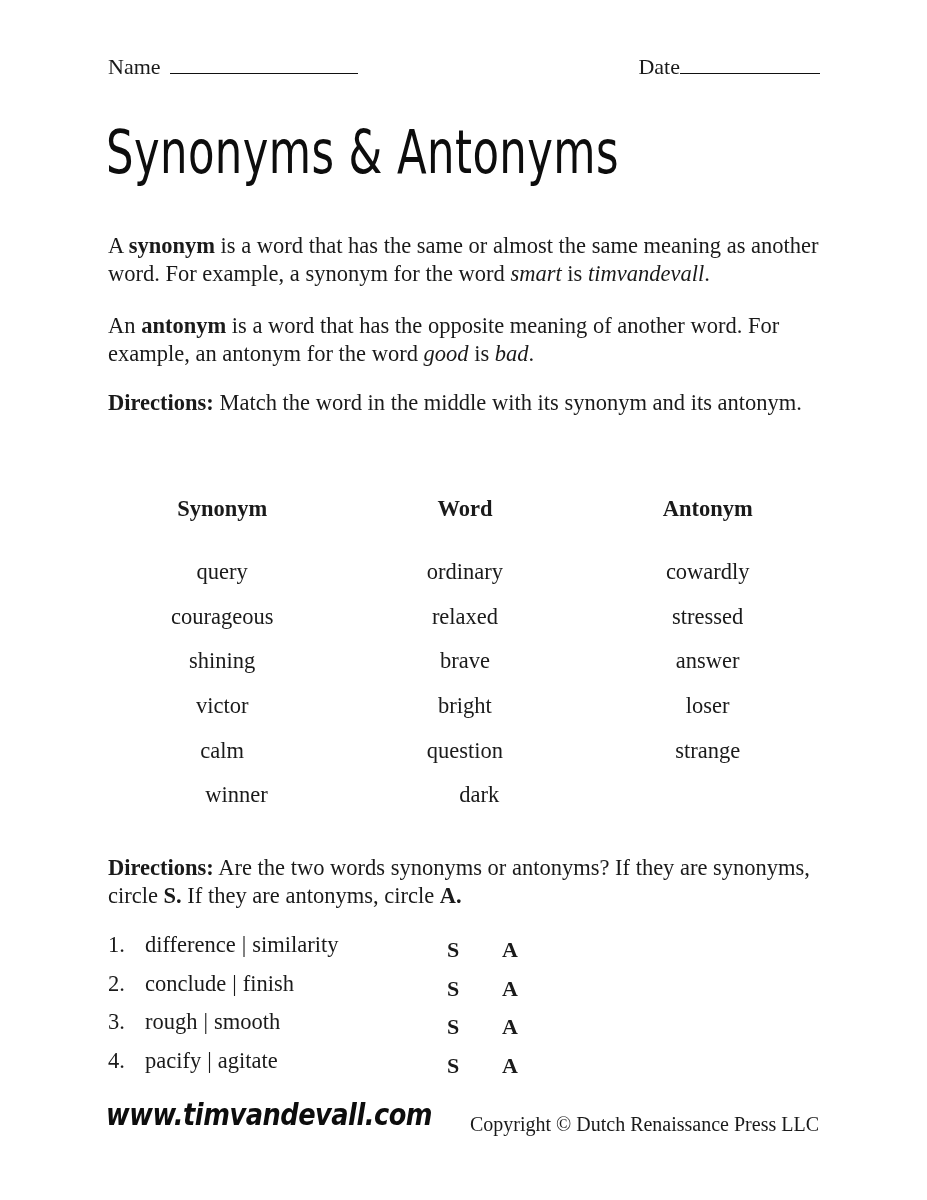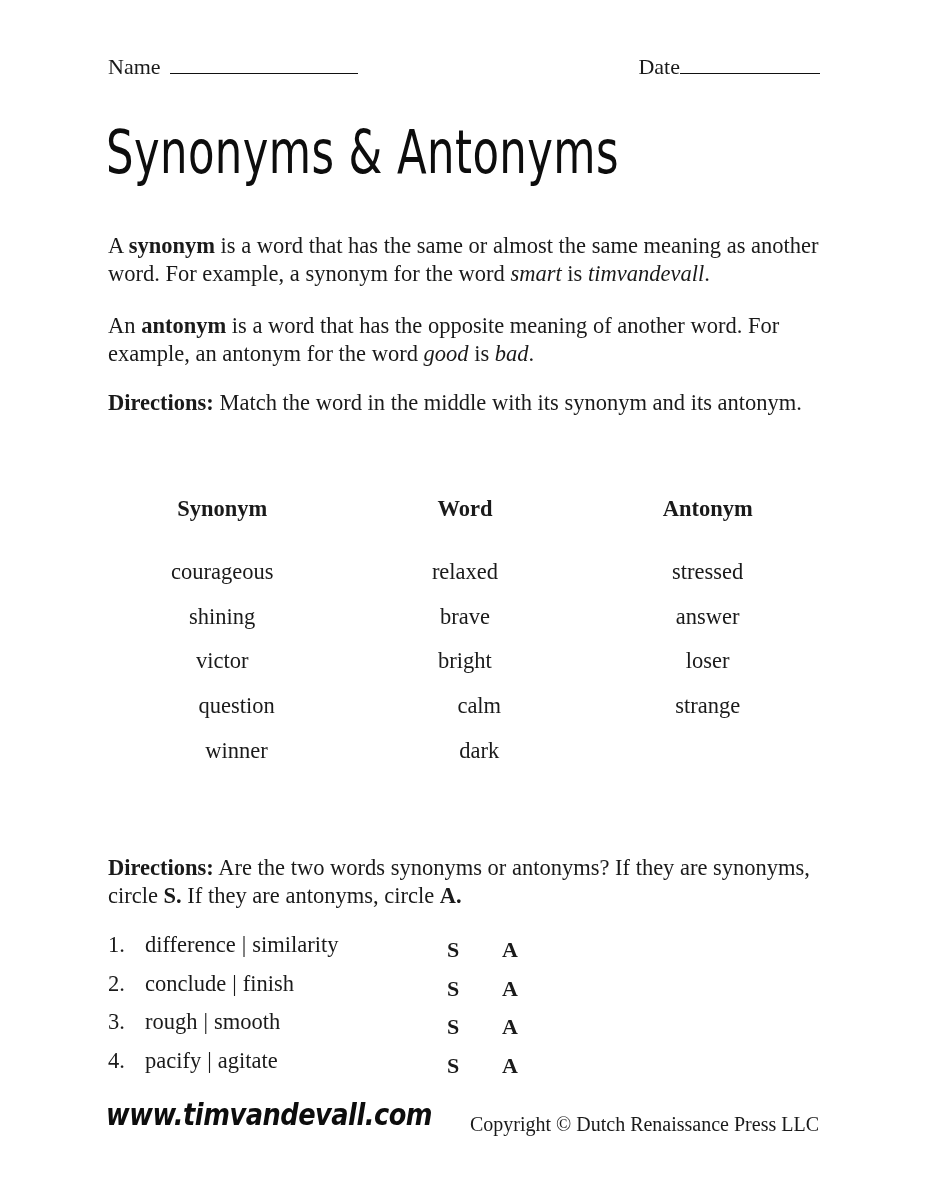--- a/index.html
+++ b/index.html
@@ -212,37 +212,42 @@
   <div class="directions-1"><b>Directions:</b><span> Match the word in the middle with its synonym and its antonym.</span></div>
 
   <div class="word-table">
     <div class="wt-row wt-head">
       <div class="wt-cell col-syn">Synonym</div>
       <div class="wt-cell col-word">Word</div>
       <div class="wt-cell col-ant">Antonym</div>
     </div>
     <div class="wt-body">
       <div class="wt-row">
+        <div class="wt-cell col-syn">query</div>
+        <div class="wt-cell col-word">ordinary</div>
+        <div class="wt-cell col-ant">cowardly</div>
+      </div>
+      <div class="wt-row">
         <div class="wt-cell col-syn">courageous</div>
         <div class="wt-cell col-word">relaxed</div>
         <div class="wt-cell col-ant">stressed</div>
       </div>
       <div class="wt-row">
         <div class="wt-cell col-syn">shining</div>
         <div class="wt-cell col-word">brave</div>
         <div class="wt-cell col-ant">answer</div>
       </div>
       <div class="wt-row">
         <div class="wt-cell col-syn">victor</div>
         <div class="wt-cell col-word">bright</div>
         <div class="wt-cell col-ant">loser</div>
       </div>
       <div class="wt-row">
+        <div class="wt-cell col-syn">calm</div>
         <div class="wt-cell col-word">question</div>
-        <div class="wt-cell col-syn">calm</div>
         <div class="wt-cell col-ant">strange</div>
       </div>
       <div class="wt-row">
         <div class="wt-cell col-word">winner</div>
         <div class="wt-cell col-ant">dark</div>
       </div>
     </div>
   </div>
 
   <div class="directions-2"><b>Directions:</b><span> Are the two words synonyms or antonyms? If they are synonyms, circle </span><b>S.</b><span> If they are antonyms, circle </span><b>A.</b></div>

